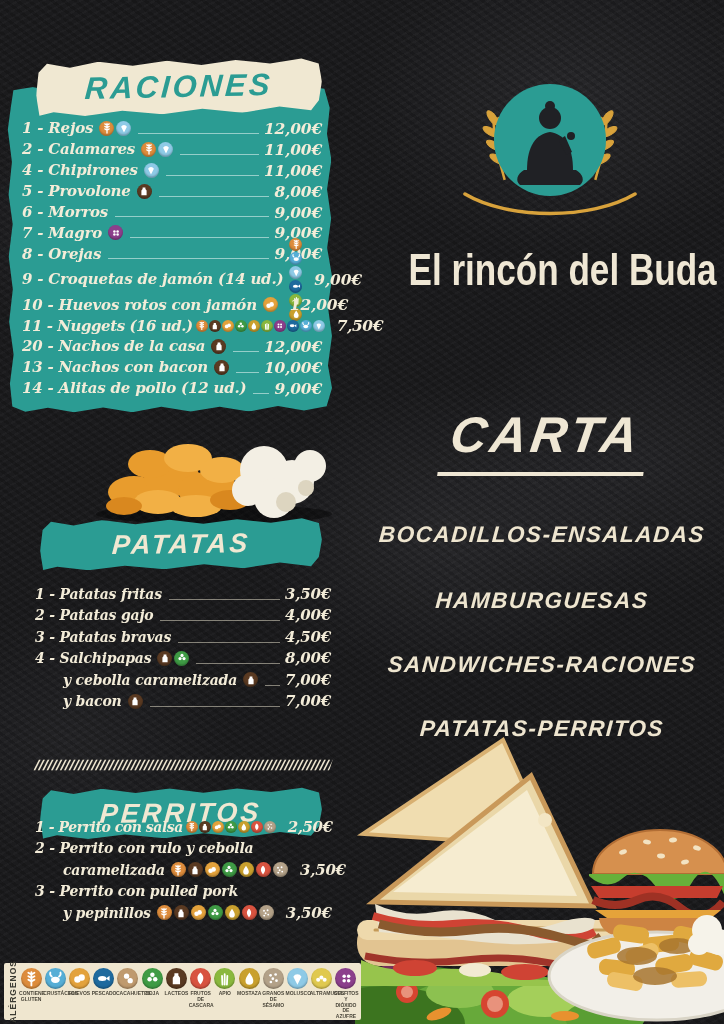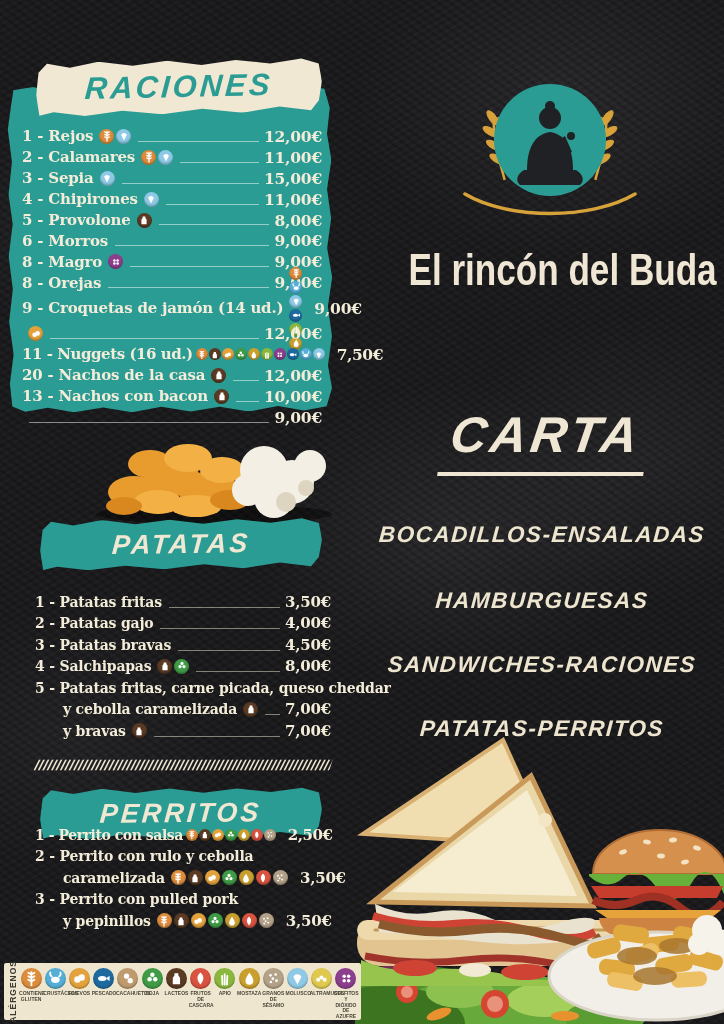--- a/index.html
+++ b/index.html
@@ -21,21 +21,21 @@
     clip-path:polygon(2% 1%,8% 0%,15% 1.6%,23% .4%,31% 1.8%,40% .3%,48% 1.7%,57% .4%,66% 1.8%,75% .4%,84% 1.7%,92% .3%,98% 1.2%,99.6% 7%,98.7% 15%,100% 23%,98.6% 32%,99.8% 41%,98.5% 50%,100% 59%,98.6% 68%,99.8% 77%,98.5% 86%,99.7% 93%,98% 98.6%,91% 99.8%,83% 98.4%,74% 100%,65% 98.5%,56% 99.9%,47% 98.4%,38% 100%,29% 98.5%,20% 99.9%,12% 98.4%,5% 99.6%,1% 98%,.3% 91%,1.5% 82%,.2% 72%,1.4% 62%,.2% 52%,1.5% 42%,.3% 33%,1.4% 23%,.2% 13%,1.2% 6%);}
   .strip{position:absolute;display:flex;align-items:center;justify-content:center;z-index:3;
     clip-path:polygon(1% 18%,4% 2%,12% 10%,22% 0%,34% 9%,46% 1%,58% 10%,70% 2%,82% 10%,93% 2%,99% 12%,100% 45%,98.8% 80%,96% 98%,85% 90%,72% 100%,58% 91%,44% 100%,30% 92%,17% 100%,6% 92%,1% 98%,0 60%);}
   .strip span{font-weight:bold;font-style:italic;letter-spacing:3px;transform:skewX(-5deg);white-space:nowrap;}
   .cream-strip{background:#f0e8d2;color:#2b9c93;}
   .teal-strip{background:#2b9c93;color:#f0e8d2;}
   .raciones-header{left:36px;top:60px;width:286px;height:54px;transform:rotate(-1.2deg);font-size:31px;}
   .patatas-header{left:40px;top:519px;width:282px;height:50px;transform:rotate(-.8deg);font-size:27px;}
   .perritos-header{left:40px;top:788px;width:282px;height:50px;transform:rotate(-.6deg);font-size:27px;}
   
-  .sec-items{position:absolute;color:#f3ecd8;font-family:"DejaVu Serif",serif;font-weight:bold;z-index:4;margin-top:8px;}
+  .sec-items{position:absolute;color:#f3ecd8;font-family:"DejaVu Serif",serif;font-style:italic;font-weight:bold;z-index:4;}
   #raciones-items{left:22px;top:118px;width:300px;}
   #raciones-items .mi{height:20.9px;font-size:15px;}
   #raciones-items .mi.stackrow{height:30px;}
   #patatas-items{left:35px;top:583px;width:296px;}
   #perritos-items{left:35px;top:816px;width:296px;}
   .dark-items .mi{height:21.5px;font-size:14px;}
   .mi{display:flex;align-items:center;letter-spacing:-.2px;}
   .mi.tight{letter-spacing:-.45px;}
   .mname{white-space:nowrap;}
   .mi.cont .mname{padding-left:28px;}
@@ -202,62 +202,50 @@
           <span class="al-chip " style="background:#8ecae6">
             <svg viewBox="0 0 12 12">
               <path d="M6 10.6 3.1 4.8A3.3 3.3 0 0 1 8.9 4.8Z" class="f"></path>
             </svg>
           </span>
         </span>
         <span class="lead"></span>
         <span class="price">11,00€</span>
       </div>
       <div class="mi">
-        <span class="mname">3 - Sepia</span>
+        <span class="mname">4 - Chipirones</span>
         <span class="al-group">
           <span class="al-chip " style="background:#8ecae6">
             <svg viewBox="0 0 12 12">
               <path d="M6 10.6 3.1 4.8A3.3 3.3 0 0 1 8.9 4.8Z" class="f"></path>
             </svg>
           </span>
         </span>
         <span class="lead"></span>
-        <span class="price">15,00€</span>
-      </div>
-      <div class="mi">
-        <span class="mname">4 - Chipirones</span>
-        <span class="al-group">
-          <span class="al-chip " style="background:#8ecae6">
-            <svg viewBox="0 0 12 12">
-              <path d="M6 10.6 3.1 4.8A3.3 3.3 0 0 1 8.9 4.8Z" class="f"></path>
-            </svg>
-          </span>
-        </span>
-        <span class="lead"></span>
         <span class="price">11,00€</span>
       </div>
       <div class="mi">
         <span class="mname">5 - Provolone</span>
         <span class="al-group">
           <span class="al-chip " style="background:#5a3a22">
             <svg viewBox="0 0 12 12">
               <path d="M4.6 2.4h2.8v1.6l1.2 1.6v4.6H3.4V5.6l1.2-1.6z" class="f"></path>
             </svg>
           </span>
         </span>
         <span class="lead"></span>
         <span class="price">8,00€</span>
       </div>
       <div class="mi">
         <span class="mname">6 - Morros</span>
         <span class="lead"></span>
         <span class="price">9,00€</span>
       </div>
       <div class="mi">
-        <span class="mname">8 - Magro</span>
+        <span class="mname">7 - Magro</span>
         <span class="al-group">
           <span class="al-chip " style="background:#8c3f8c">
             <svg viewBox="0 0 12 12">
               <circle cx="4.4" cy="4.4" r="1.25" class="f"></circle>
               <circle cx="7.6" cy="4.4" r="1.25" class="f"></circle>
               <circle cx="4.4" cy="7.6" r="1.25" class="f"></circle>
               <circle cx="7.6" cy="7.6" r="1.25" class="f"></circle>
             </svg>
           </span>
         </span>
@@ -302,20 +290,21 @@
           <span class="al-chip sm" style="background:#c9a02e">
             <svg viewBox="0 0 12 12">
               <path d="M6 1.8c2 2.9 2.8 4.4 2.8 5.9a2.8 2.8 0 1 1-5.6 0C3.2 6.2 4 4.7 6 1.8z" class="f"></path>
             </svg>
           </span>
         </span>
         <span class="lead"></span>
         <span class="price">9,00€</span>
       </div>
       <div class="mi">
+        <span class="mname">10 - Huevos rotos con jamón</span>
         <span class="al-group">
           <span class="al-chip " style="background:#e3a23c">
             <svg viewBox="0 0 12 12">
               <circle cx="4.6" cy="6.8" r="2.3" class="f"></circle>
               <circle cx="7.6" cy="5.4" r="2.3" class="f"></circle>
             </svg>
           </span>
         </span>
         <span class="lead"></span>
         <span class="price">12,00€</span>
@@ -403,20 +392,21 @@
           <span class="al-chip " style="background:#5a3a22">
             <svg viewBox="0 0 12 12">
               <path d="M4.6 2.4h2.8v1.6l1.2 1.6v4.6H3.4V5.6l1.2-1.6z" class="f"></path>
             </svg>
           </span>
         </span>
         <span class="lead"></span>
         <span class="price">10,00€</span>
       </div>
       <div class="mi">
+        <span class="mname">14 - Alitas de pollo (12 ud.)</span>
         <span class="lead"></span>
         <span class="price">9,00€</span>
       </div>
     </div>
 
   <svg class="fries1-svg" viewBox="0 0 252 106" aria-hidden="true">
     <ellipse cx="126" cy="96" rx="118" ry="10" fill="rgba(0,0,0,.4)"></ellipse>
     <g fill="#e89c2d">
       <ellipse cx="46" cy="74" rx="26" ry="16"></ellipse>
         <ellipse cx="84" cy="60" rx="28" ry="18"></ellipse>
@@ -477,37 +467,34 @@
             <svg viewBox="0 0 12 12">
               <circle cx="6" cy="3.4" r="1.6" class="f"></circle>
               <circle cx="4" cy="6.6" r="1.6" class="f"></circle>
               <circle cx="8" cy="6.6" r="1.6" class="f"></circle>
             </svg>
           </span>
         </span>
         <span class="lead"></span>
         <span class="price">8,00€</span>
       </div>
-      <div class="mi">
-        <span class="mname">5 - Patatas fritas, carne picada, queso cheddar</span>
-      </div>
       <div class="mi cont">
         <span class="mname">y cebolla caramelizada</span>
         <span class="al-group">
           <span class="al-chip " style="background:#5a3a22">
             <svg viewBox="0 0 12 12">
               <path d="M4.6 2.4h2.8v1.6l1.2 1.6v4.6H3.4V5.6l1.2-1.6z" class="f"></path>
             </svg>
           </span>
         </span>
         <span class="lead"></span>
         <span class="price">7,00€</span>
       </div>
       <div class="mi cont">
-        <span class="mname">y bravas</span>
+        <span class="mname">y bacon</span>
         <span class="al-group">
           <span class="al-chip " style="background:#5a3a22">
             <svg viewBox="0 0 12 12">
               <path d="M4.6 2.4h2.8v1.6l1.2 1.6v4.6H3.4V5.6l1.2-1.6z" class="f"></path>
             </svg>
           </span>
         </span>
         <span class="lead"></span>
         <span class="price">7,00€</span>
       </div>

